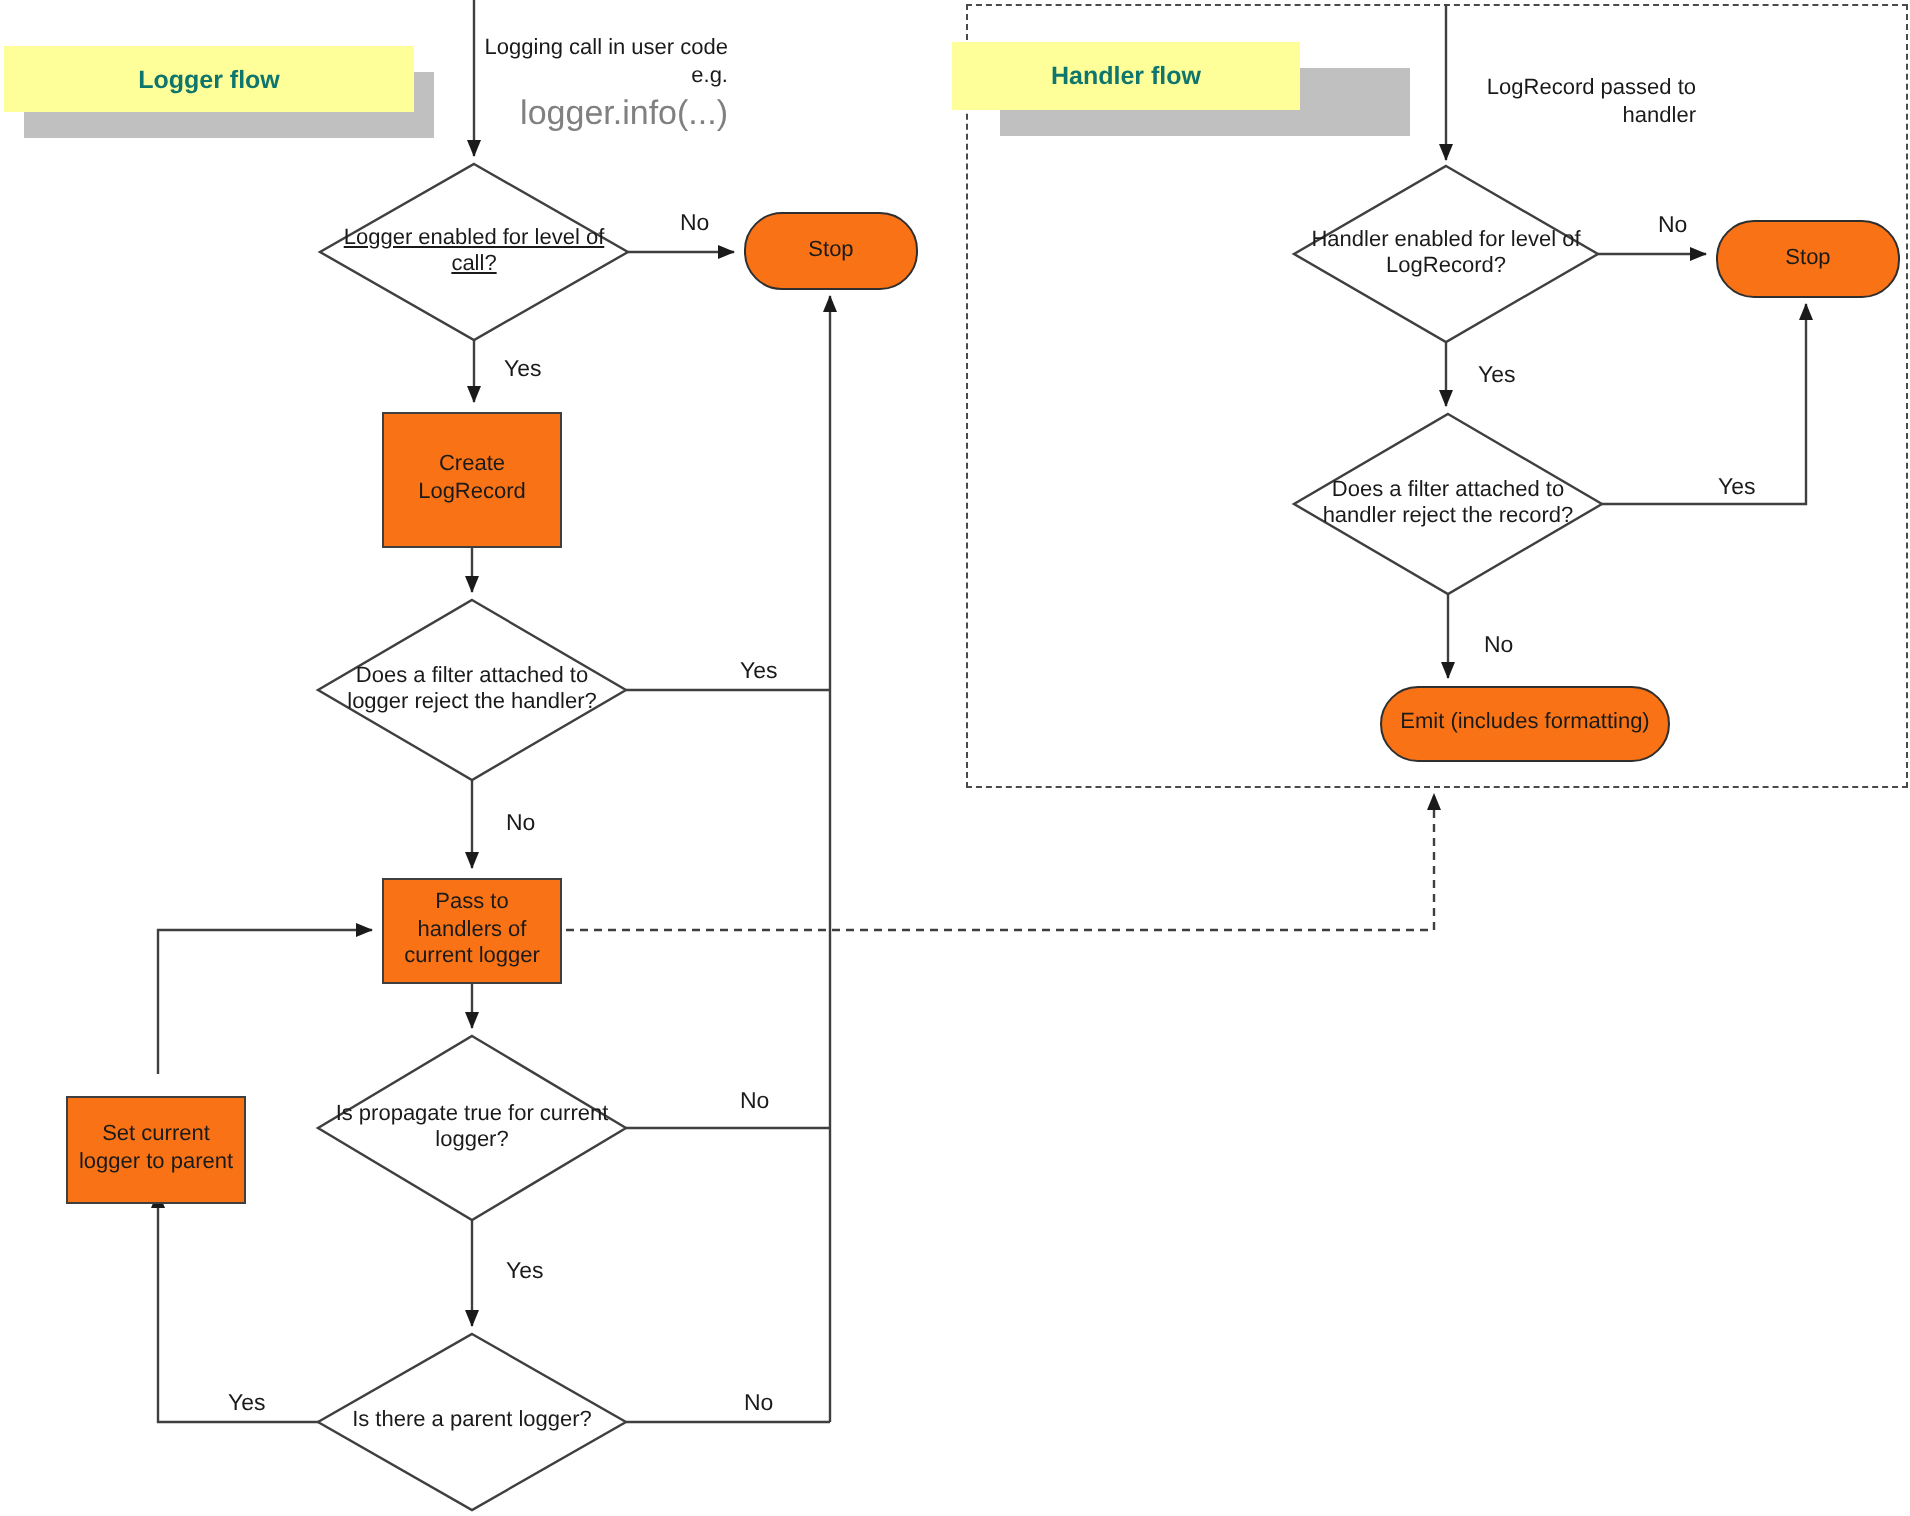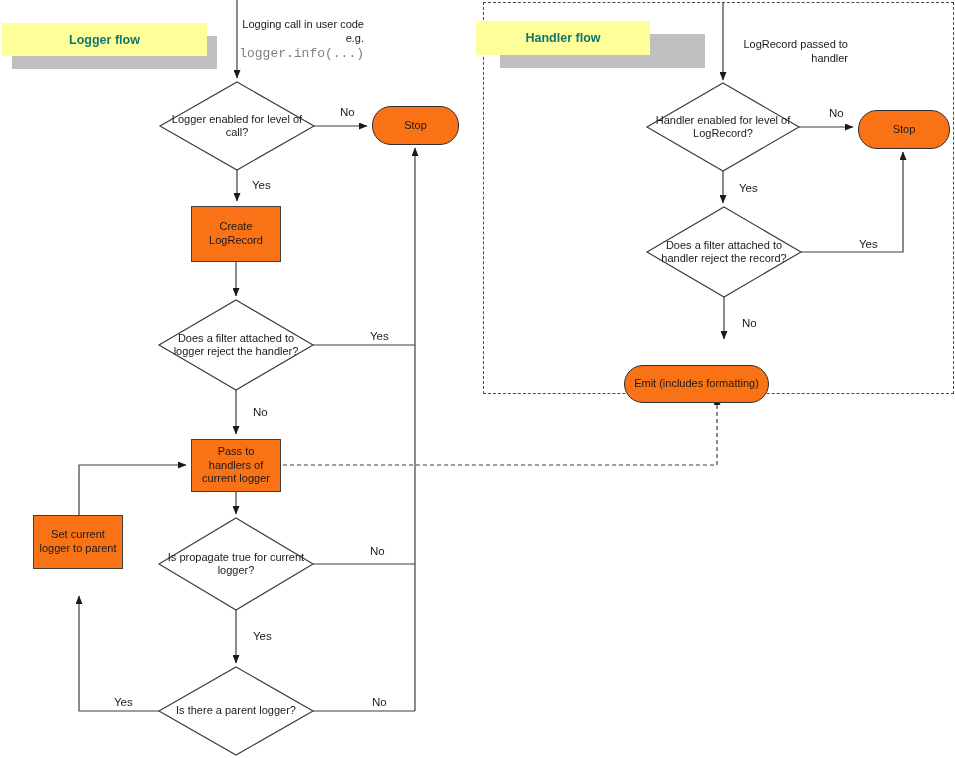--- a/index.html
+++ b/index.html
@@ -12,21 +12,21 @@
     display:flex;align-items:center;justify-content:center;text-align:center;
     font-size:11px;line-height:1.25;}
   .terminator{border-radius:19px;border:1.2px solid #2f2f2f;}
   .dtext{position:absolute;z-index:3;display:flex;align-items:center;justify-content:center;
     text-align:center;font-size:11px;line-height:1.22;}
   .edge-label{position:absolute;z-index:3;font-size:11.5px;white-space:nowrap;padding-left:12px;}
   .banner-shadow{position:absolute;background:#c0c0c0;z-index:2;}
   .banner{position:absolute;background:#ffff99;z-index:3;display:flex;align-items:center;
     justify-content:center;font-size:12.5px;font-weight:bold;color:#0f766e;}
   .note{position:absolute;z-index:3;text-align:right;font-size:11px;line-height:1.3;}
-  .note .code{font-family:Liberation Mono, monospace;color:#808080;font-size:13px;}
+  .note .code{font-family:Liberation Sans, sans-serif;color:#808080;font-size:17px;}
   .handler-box{position:absolute;z-index:0;border:1px dashed #4a4a4a;background:#ffffff;}
 </style>
 </head>
 <body>
 
 <div class="canvas">
 
   <div class="handler-box" style="left:483px;top:2px;width:469px;height:390px;"></div>
 
   <svg class="wires" width="955" height="758" viewBox="0 0 955 758">
@@ -73,29 +73,29 @@
   <div class="banner" style="left:2px;top:23px;width:205px;height:33px;">
     <span>Logger flow</span>
   </div>
 
   <div class="note" style="left:232px;top:17px;width:132px;">
     <div>Logging call in user code</div>
     <div>e.g.</div>
     <div class="code">logger.info(...)</div>
   </div>
 
-  <div class="dtext" style="left:163px;top:93px;width:148px;height:66px;">Logger enabled for level of call?</div>
+  <div class="dtext" style="left:163px;top:93px;width:148px;height:66px;text-decoration:underline;">Logger enabled for level of call?</div>
   <div class="dtext" style="left:166px;top:311px;width:140px;height:68px;">Does a filter attached to logger reject the handler?</div>
   <div class="dtext" style="left:162px;top:529px;width:148px;height:70px;">Is propagate true for current logger?</div>
   <div class="dtext" style="left:166px;top:678px;width:140px;height:66px;">Is there a parent logger?</div>
 
   <div class="node terminator" style="left:372px;top:106px;width:85px;height:37px;">Stop</div>
-  <div class="node" style="left:191px;top:206px;width:90px;height:56px;padding:12px 10px;box-sizing:border-box;">Create LogRecord</div>
+  <div class="node" style="left:191px;top:206px;width:90px;height:68px;padding:12px 10px;box-sizing:border-box;">Create LogRecord</div>
   <div class="node" style="left:191px;top:439px;width:90px;height:53px;padding:0 4px;box-sizing:border-box;">Pass to handlers of current logger</div>
-  <div class="node" style="left:33px;top:515px;width:90px;height:54px;padding:16px 2px;box-sizing:border-box;">Set current logger to parent</div>
+  <div class="node" style="left:33px;top:548px;width:90px;height:54px;padding:16px 2px;box-sizing:border-box;">Set current logger to parent</div>
 
   <div class="edge-label" style="left:328px;top:106px;">No</div>
   <div class="edge-label" style="left:240px;top:179px;">Yes</div>
   <div class="edge-label" style="left:358px;top:330px;">Yes</div>
   <div class="edge-label" style="left:241px;top:406px;">No</div>
   <div class="edge-label" style="left:358px;top:545px;">No</div>
   <div class="edge-label" style="left:241px;top:630px;">Yes</div>
   <div class="edge-label" style="left:102px;top:696px;">Yes</div>
   <div class="edge-label" style="left:360px;top:696px;">No</div>
 
@@ -103,20 +103,20 @@
   <div class="banner" style="left:476px;top:21px;width:174px;height:34px;">
     <span>Handler flow</span>
   </div>
 
   <div class="note" style="left:723px;top:37px;width:125px;">LogRecord passed to handler</div>
 
   <div class="dtext" style="left:649px;top:94px;width:148px;height:66px;">Handler enabled for level of LogRecord?</div>
   <div class="dtext" style="left:654px;top:218px;width:140px;height:68px;">Does a filter attached to handler reject the record?</div>
 
   <div class="node terminator" style="left:858px;top:110px;width:90px;height:37px;">Stop</div>
-  <div class="node terminator" style="left:624px;top:343px;width:143px;height:36px;margin-top:22px;">Emit (includes formatting)</div>
+  <div class="node terminator" style="left:690px;top:343px;width:143px;height:36px;">Emit (includes formatting)</div>
 
   <div class="edge-label" style="left:817px;top:107px;">No</div>
   <div class="edge-label" style="left:727px;top:182px;">Yes</div>
   <div class="edge-label" style="left:847px;top:238px;">Yes</div>
   <div class="edge-label" style="left:730px;top:317px;">No</div>
 
 </div>
 
 </body></html>

